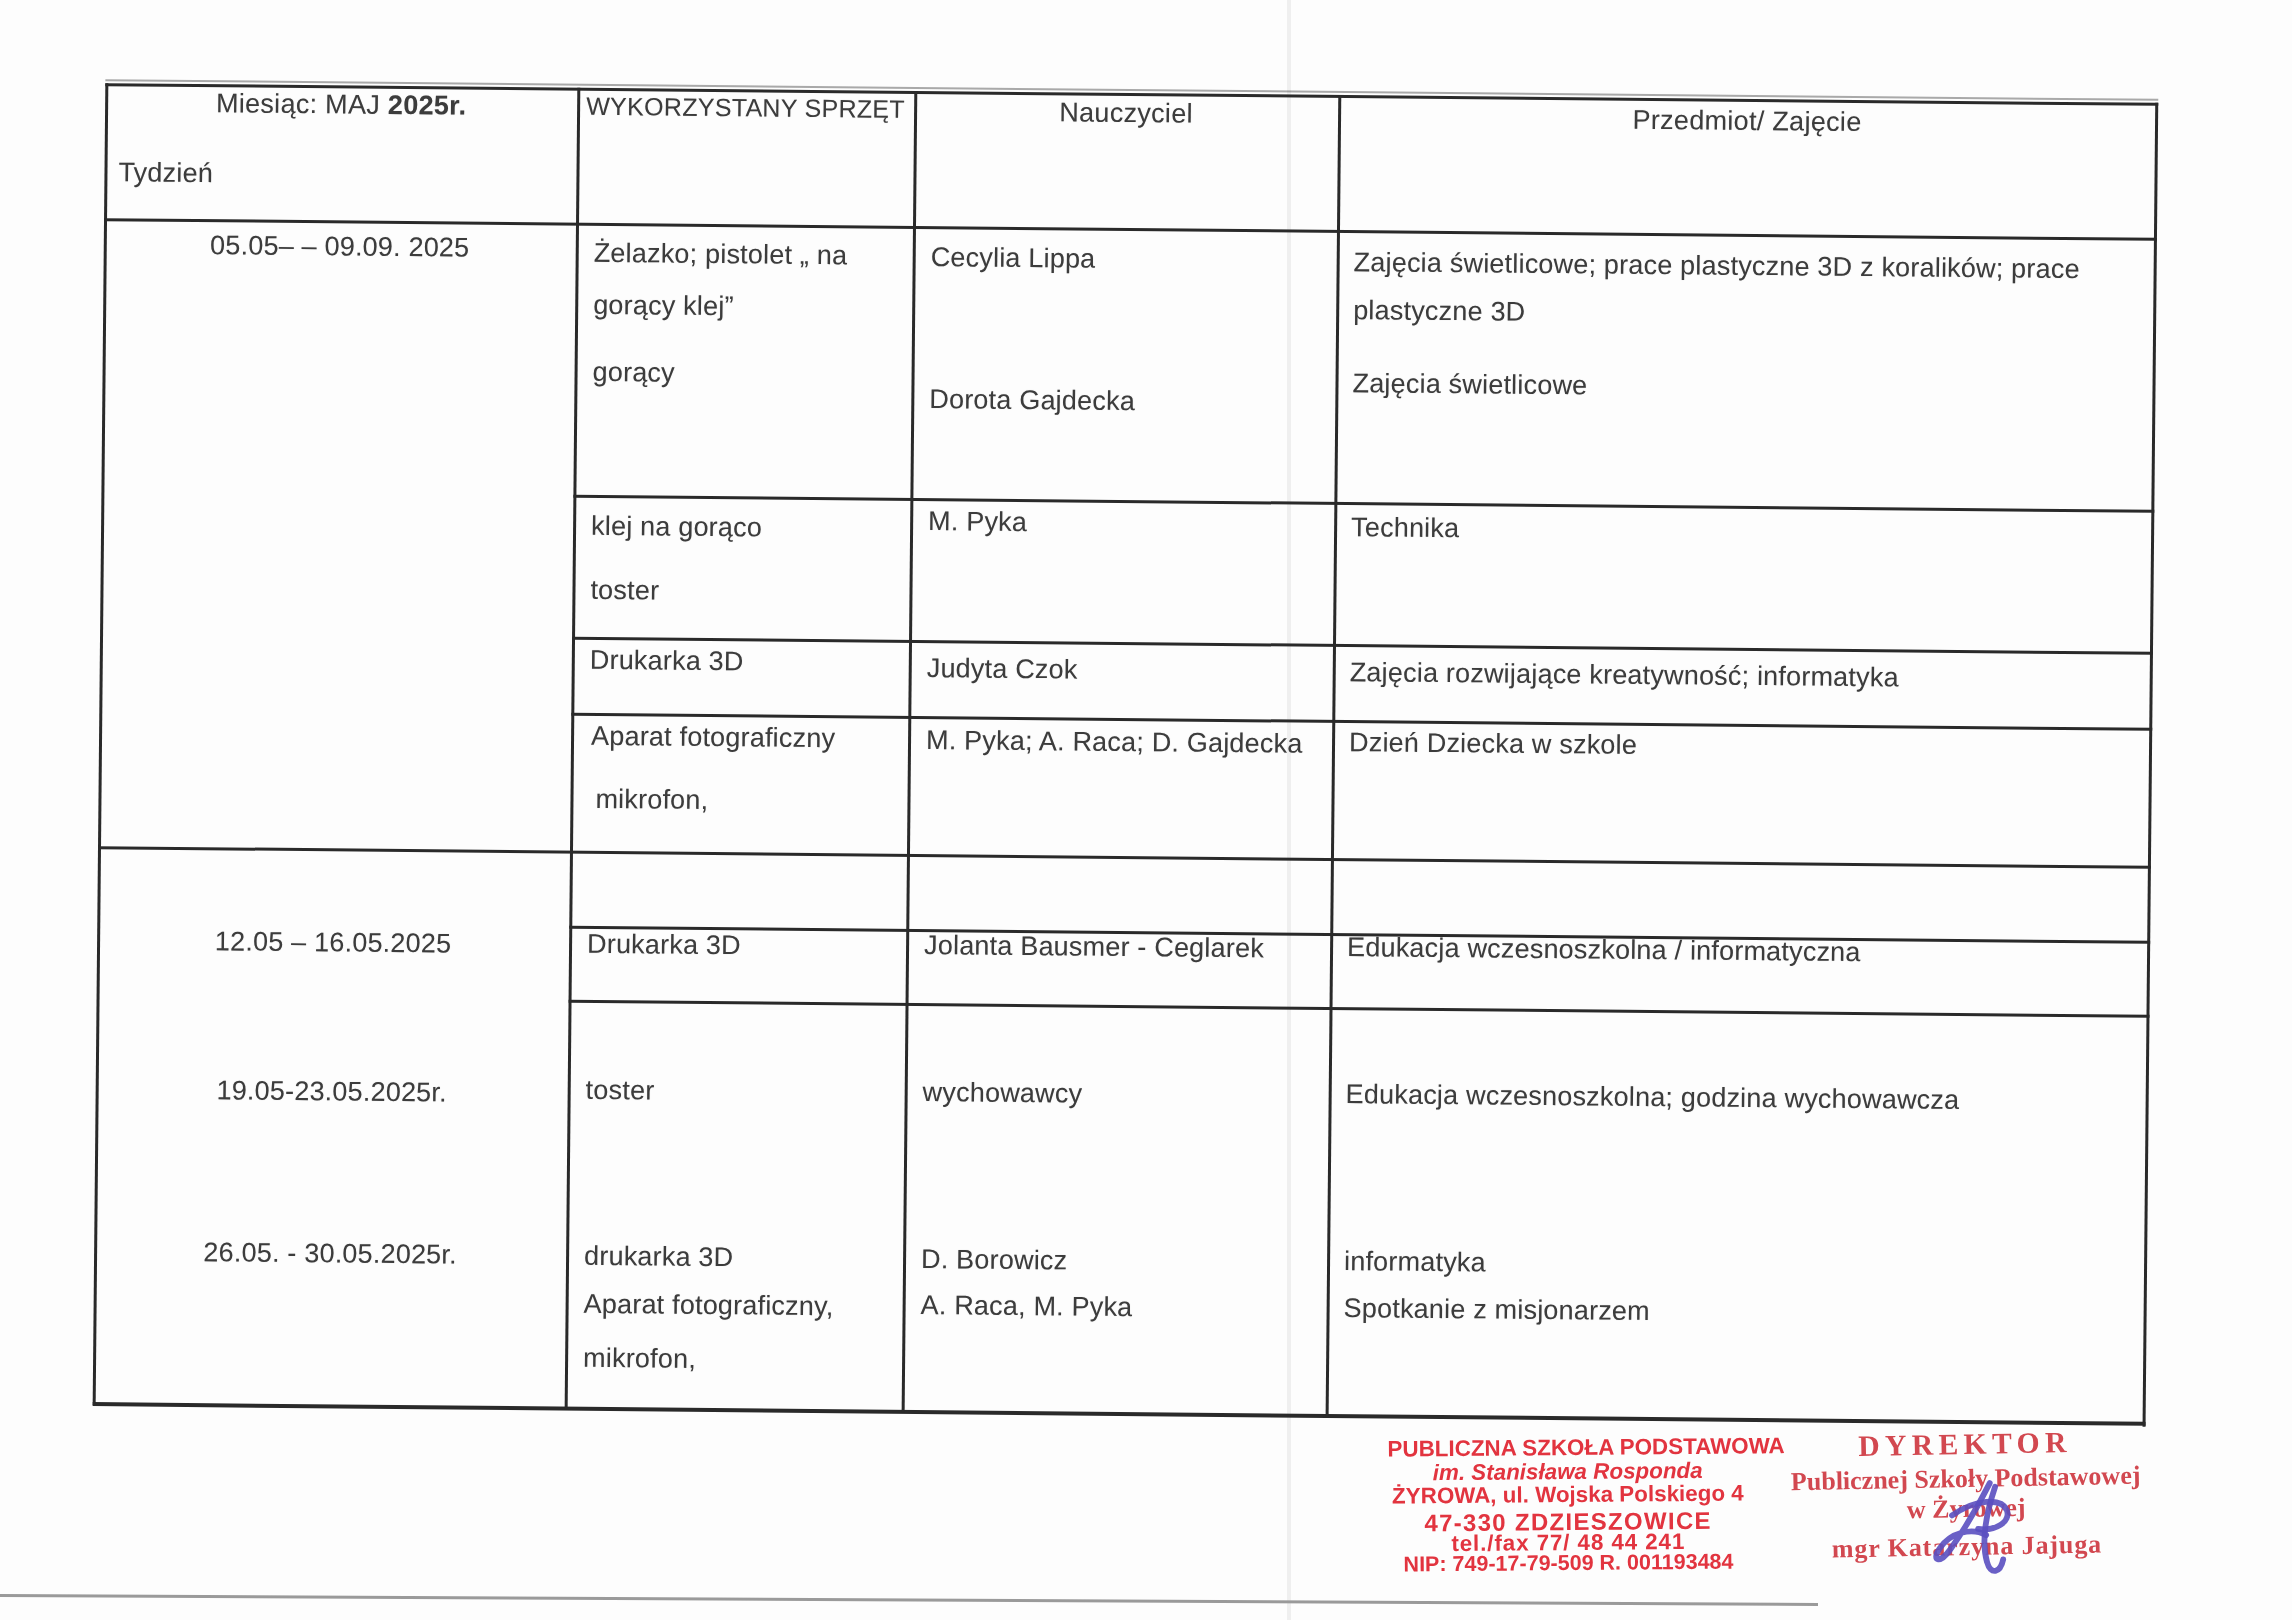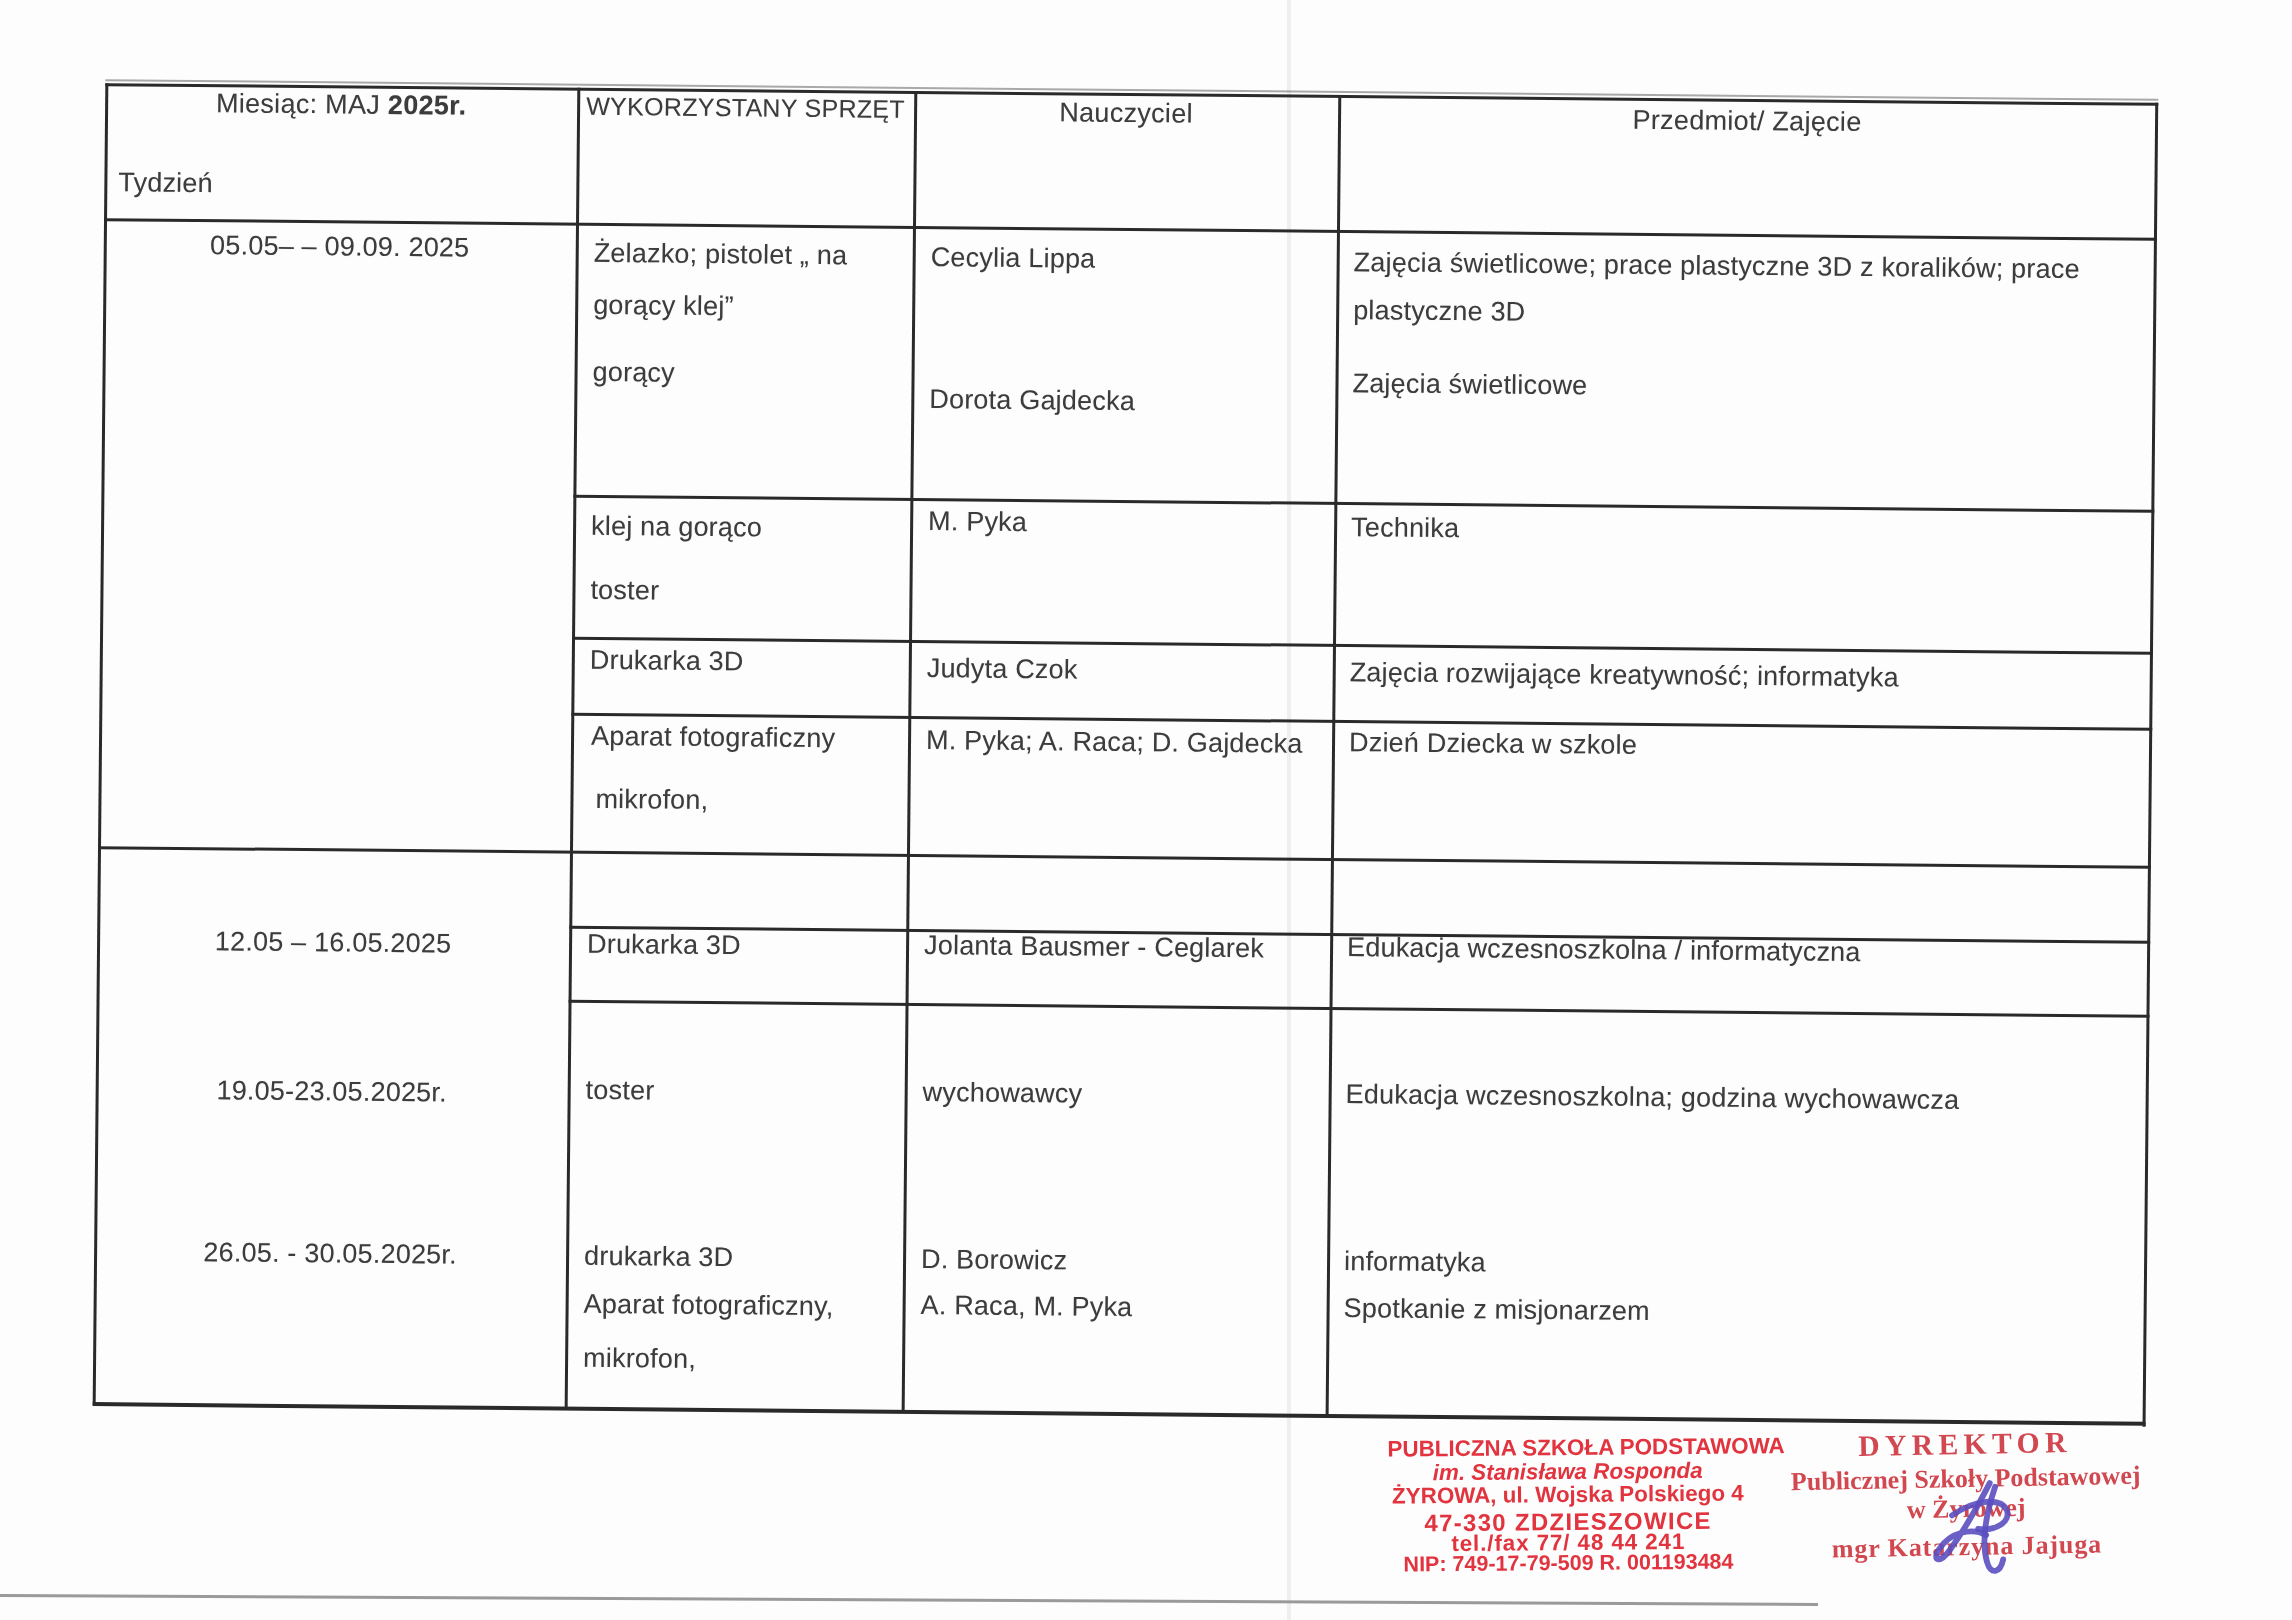--- a/index.html
+++ b/index.html
@@ -59,21 +59,21 @@
     <div class="hl" style="left:571px;top:931px;width:1581px;"></div>
     <div class="hl" style="left:571px;top:1005px;width:1581px;"></div>
     <div class="hl" style="left:99px;top:1412px;width:2053px;height:3.6px;"></div>
     <div class="vl" style="left:99px;top:93px;height:1322px;"></div>
     <div class="vl" style="left:571px;top:93px;height:1322px;"></div>
     <div class="vl" style="left:908px;top:93px;height:1322px;"></div>
     <div class="vl" style="left:1332px;top:93px;height:1322px;"></div>
     <div class="vl" style="left:2149px;top:93px;height:1324px;"></div>
 
     <div class="txt c1 hdr" style="top:97px;"><span>Miesiąc: MAJ </span><b>2025r.</b></div>
-    <div class="txt" style="left:113px;top:177px;">Tydzień</div>
+    <div class="txt" style="left:113px;top:167px;">Tydzień</div>
     <div class="txt hdr" style="left:571px;width:337px;text-align:center;top:97px;font-size:25px;">WYKORZYSTANY SPRZĘT</div>
     <div class="txt hdr" style="left:908px;width:424px;text-align:center;top:98px;">Nauczyciel</div>
     <div class="txt hdr" style="left:1332px;width:818px;text-align:center;top:100px;">Przedmiot/ Zajęcie</div>
 
     <div class="txt c1" style="top:239px;">05.05– – 09.09. 2025</div>
     <div class="txt" style="left:589px;top:243px;">Żelazko; pistolet „ na</div>
     <div class="txt" style="left:589px;top:295px;">gorący klej”</div>
     <div class="txt" style="left:589px;top:362px;">gorący</div>
     <div class="txt" style="left:926px;top:244px;">Cecylia Lippa</div>
     <div class="txt" style="left:926px;top:386px;">Dorota Gajdecka</div>

